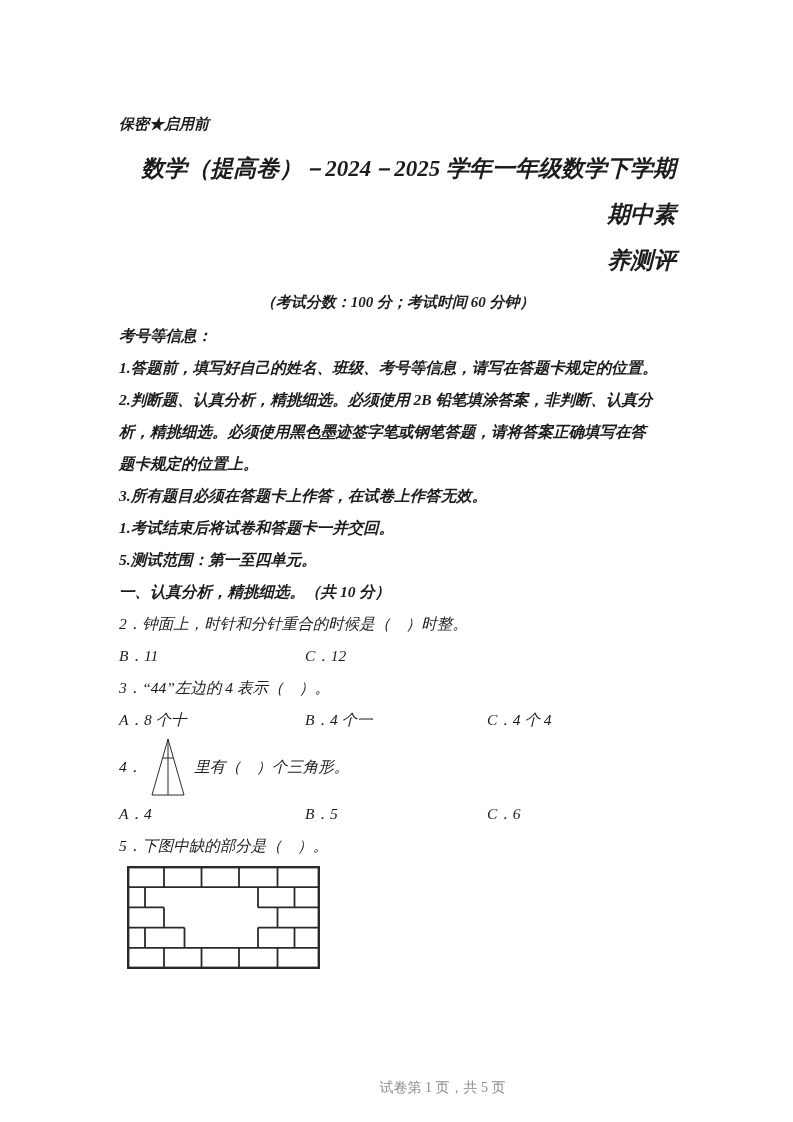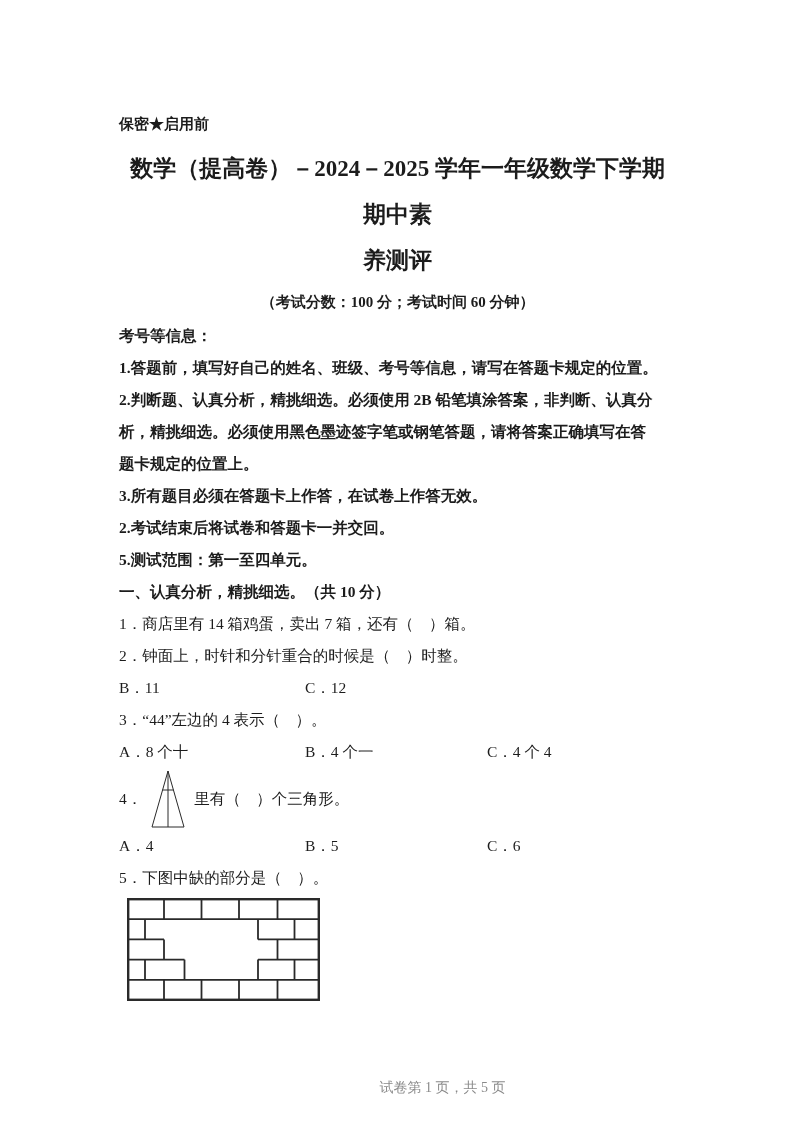--- a/index.html
+++ b/index.html
@@ -12,33 +12,34 @@
     background: #ffffff;
     font-family: "Liberation Serif", "DejaVu Serif", serif;
     color: #1c1c1c;
     overflow: hidden;
   }
   .content {
     position: absolute;
     left: 119px;
     top: 0;
     width: 557px;
+    font-style: italic;
   }
   .secrecy {
     margin-top: 108px;
     height: 32px;
     line-height: 32px;
     font-size: 15px;
     font-weight: bold;
   }
   .title {
     margin-top: 6px;
     font-size: 23px;
     font-weight: bold;
-    text-align: center;
+    text-align: right;
     line-height: 46px;
   }
   .subtitle {
     height: 36px;
     line-height: 36px;
     font-size: 15px;
     font-weight: bold;
     text-align: center;
   }
   .line {
@@ -94,26 +95,25 @@
     </div>
 
     <div class="subtitle">（考试分数：100 分；考试时间 60 分钟）</div>
 
     <div class="line bold">考号等信息：</div>
     <div class="line bold">1.答题前，填写好自己的姓名、班级、考号等信息，请写在答题卡规定的位置。</div>
     <div class="line bold">2.判断题、认真分析，精挑细选。必须使用 2B 铅笔填涂答案，非判断、认真分</div>
     <div class="line bold">析，精挑细选。必须使用黑色墨迹签字笔或钢笔答题，请将答案正确填写在答</div>
     <div class="line bold">题卡规定的位置上。</div>
     <div class="line bold">3.所有题目必须在答题卡上作答，在试卷上作答无效。</div>
-    <div class="line bold">2.考试结束后将试卷和答题卡一并交回。</div>
+    <div class="line bold">1.考试结束后将试卷和答题卡一并交回。</div>
     <div class="line bold">5.测试范围：第一至四单元。</div>
 
     <div class="line bold">一、认真分析，精挑细选。（共 10 分）</div>
 
-    <div class="line">1．商店里有 14 箱鸡蛋，卖出 7 箱，还有（　）箱。</div>
 
     <div class="line">2．钟面上，时针和分针重合的时候是（　）时整。</div>
     <div class="options-row">
       <span>B．11</span>
       <span>C．12</span>
     </div>
 
     <div class="line">3．“44”左边的 4 表示（　）。</div>
     <div class="options-row">
       <span>A．8 个十</span>

